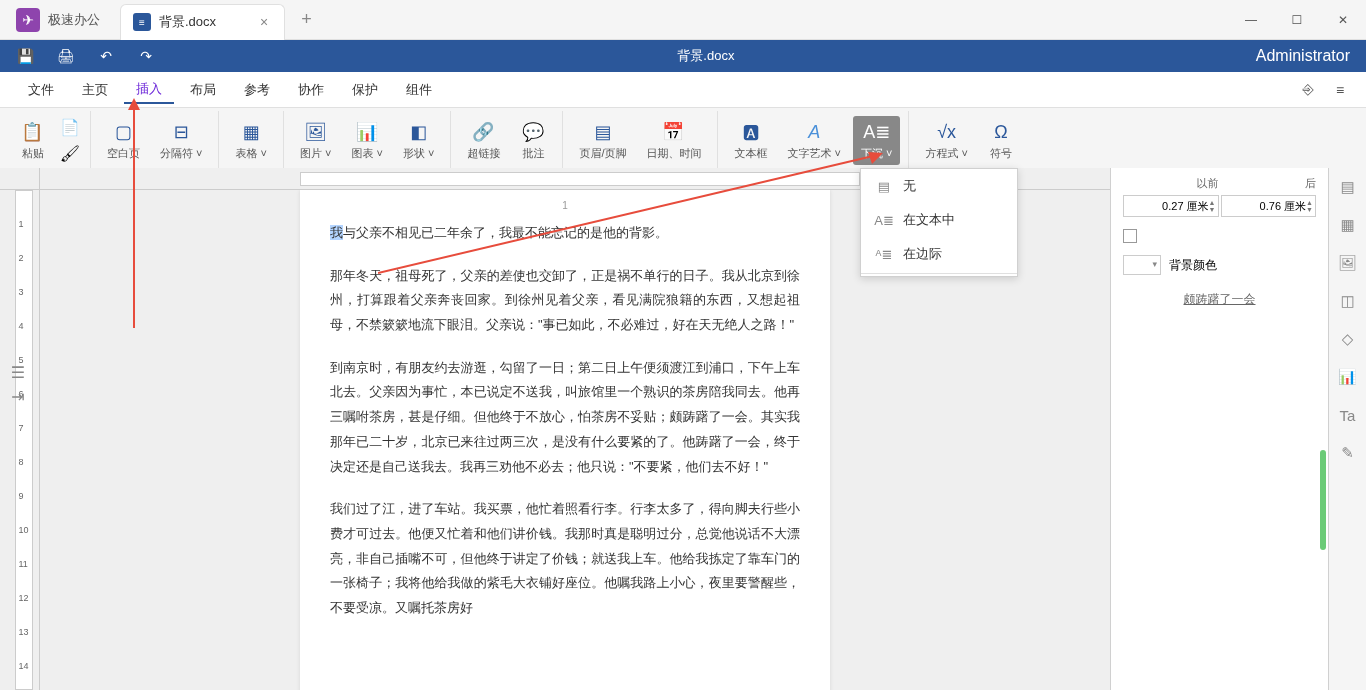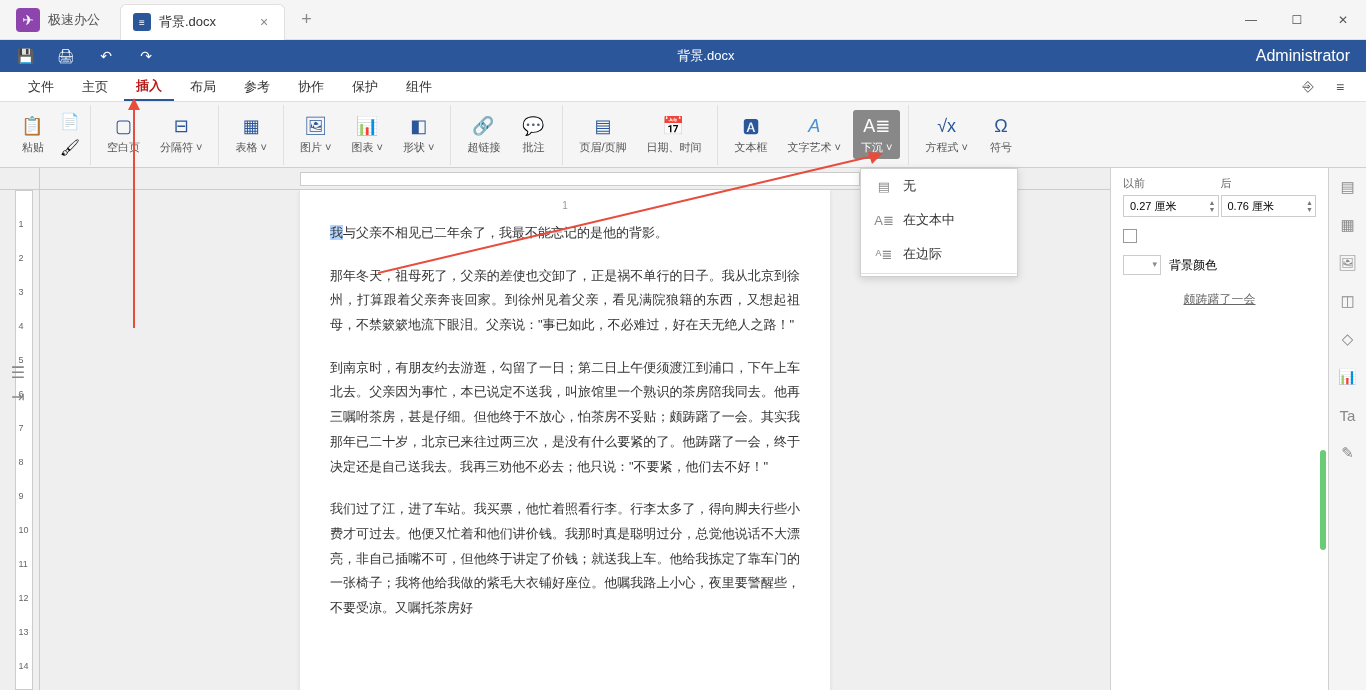--- a/index.html
+++ b/index.html
@@ -15,23 +15,23 @@
 .tab-add { color: #888; font-size: 18px; margin-left: 16px; cursor: pointer; }
 .window-controls { margin-left: auto; display: flex; }
 .win-btn { width: 46px; height: 40px; display: flex; align-items: center; justify-content: center; color: #555; font-size: 12px; cursor: pointer; }
 
 .doc-title-bar { height: 32px; background: #2b579a; color: #fff; display: flex; align-items: center; padding: 0 16px; }
 .quick-access { display: flex; gap: 20px; }
 .qa-icon { width: 20px; height: 20px; display: flex; align-items: center; justify-content: center; cursor: pointer; font-size: 14px; }
 .doc-title { margin: 0 auto; font-size: 13px; }
 .admin-label { font-size: 16px; }
 
-.ribbon-tabs { height: 30px; display: flex; align-items: center; padding: 0 16px; border-bottom: 1px solid #e0e0e0; gap: 4px; }
+.ribbon-tabs { height: 36px; display: flex; align-items: center; padding: 0 16px; border-bottom: 1px solid #e0e0e0; gap: 4px; }
 .ribbon-tab { padding: 4px 12px; font-size: 13px; color: #333; cursor: pointer; }
-.ribbon-tab.active { color: #b91c1c; font-weight: bold; border-bottom: 2px solid #2b579a; }
+.ribbon-tab.active { color: #6d28d9; font-weight: normal; border-bottom: 2px solid #2b579a; }
 .ribbon-right { margin-left: auto; display: flex; gap: 12px; }
 
 .ribbon { height: 66px; background: #f5f5f5; display: flex; align-items: center; padding: 0 4px; border-bottom: 1px solid #d0d0d0; }
 .ribbon-group { display: flex; align-items: center; padding: 0 8px; height: 60px; border-right: 1px solid #e0e0e0; gap: 4px; }
 .ribbon-btn { display: flex; flex-direction: column; align-items: center; justify-content: center; padding: 4px 8px; cursor: pointer; border-radius: 3px; min-width: 42px; }
 .ribbon-btn.active-btn { background: #888; color: #fff; }
 .ribbon-icon { width: 24px; height: 24px; display: flex; align-items: center; justify-content: center; font-size: 18px; color: #2b579a; margin-bottom: 2px; }
 .ribbon-label { font-size: 11px; color: #555; white-space: nowrap; }
 .ribbon-small { display: flex; flex-direction: column; gap: 2px; }
 .ribbon-sm-btn { width: 24px; height: 24px; display: flex; align-items: center; justify-content: center; cursor: pointer; }
@@ -50,21 +50,21 @@
 .v-ruler-num { position: absolute; left: 3px; font-size: 9px; color: #666; }
 .h-ruler-marks { position: relative; height: 14px; margin-top: 4px; background: #fff; border: 1px solid #ccc; margin-left: 260px; width: 560px; }
 
 .doc-area { position: absolute; top: 22px; left: 40px; right: 256px; bottom: 0; overflow: auto; }
 .page { width: 530px; margin: 0 auto 0 260px; background: #fff; min-height: 600px; padding: 10px 30px 40px 30px; box-shadow: 0 0 4px rgba(0,0,0,0.1); }
 .page-num { text-align: center; font-size: 10px; color: #999; margin-bottom: 10px; }
 .para { font-size: 13px; line-height: 1.9; margin-bottom: 18px; color: #333; text-align: justify; }
 .highlight { background: #b3d4ff; }
 
 .right-panel { position: absolute; top: 168px; right: 38px; width: 218px; bottom: 0; background: #fff; border-left: 1px solid #d0d0d0; padding: 8px 12px; font-size: 12px; }
-.panel-row { display: flex; gap: 2px; margin-bottom: 10px; }
+.panel-row { display: flex; gap: 2px; margin-bottom: 10px; text-align: right; }
 .panel-col { flex: 1; }
 .panel-label { color: #666; font-size: 11px; margin-bottom: 4px; }
 .spinner { display: flex; align-items: center; border: 1px solid #ccc; height: 22px; padding: 0 2px 0 6px; }
 .spinner-val { flex: 1; font-size: 11px; }
 .spinner-btns { display: flex; flex-direction: column; font-size: 7px; color: #777; line-height: 7px; }
 .checkbox-row { display: flex; align-items: flex-start; gap: 6px; margin-bottom: 12px; }
 .chk { width: 14px; height: 14px; border: 1px solid #999; margin-top: 2px; flex-shrink: 0; }
 .color-row { display: flex; align-items: center; gap: 8px; margin-bottom: 16px; }
 .color-box { width: 38px; height: 20px; border: 1px solid #ccc; background: #fff; position: relative; }
 .color-box::after { content: "▾"; position: absolute; right: 3px; top: 3px; font-size: 9px; color: #888; }

